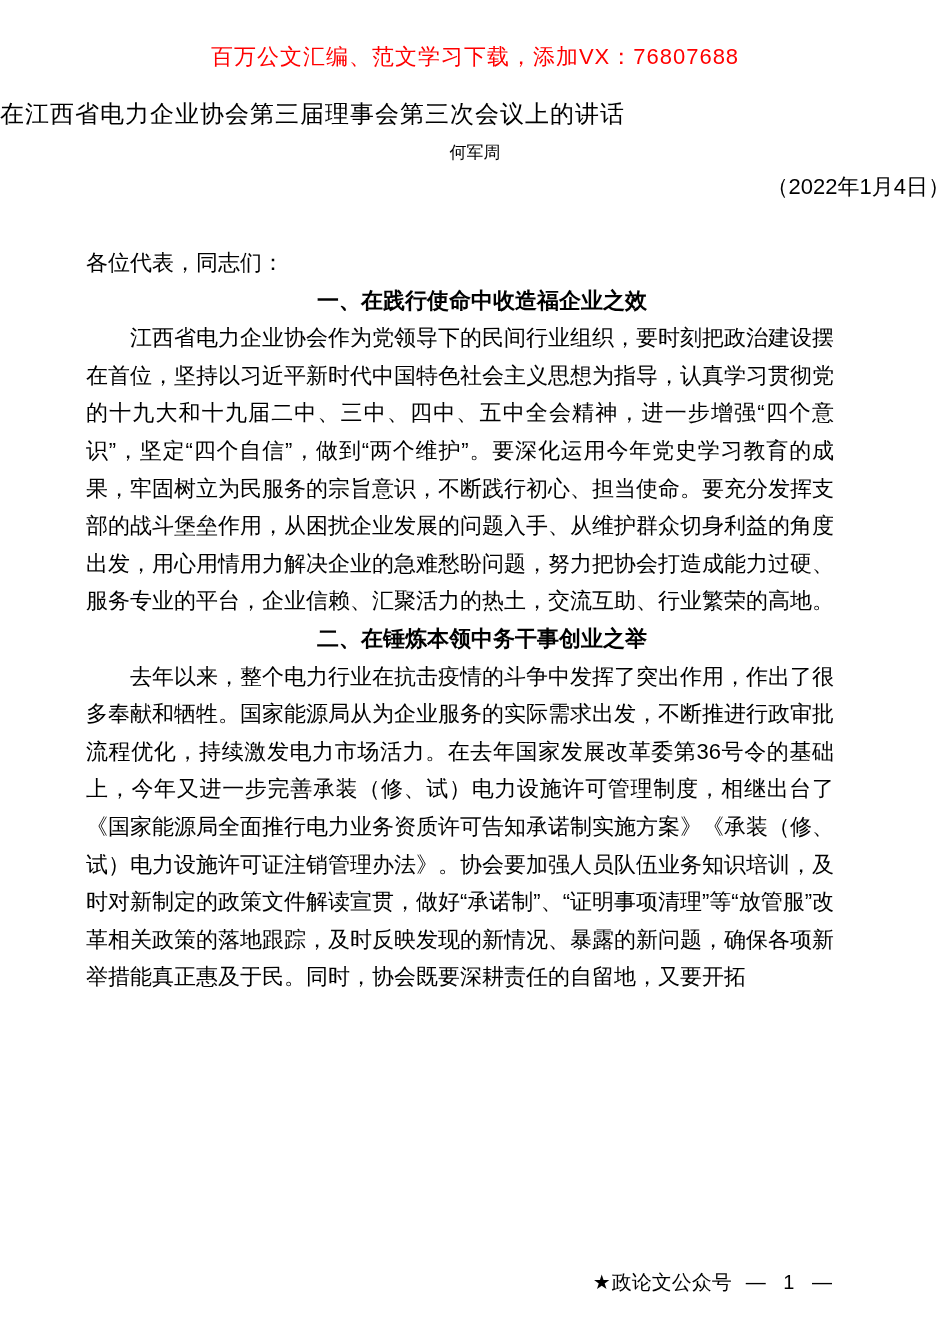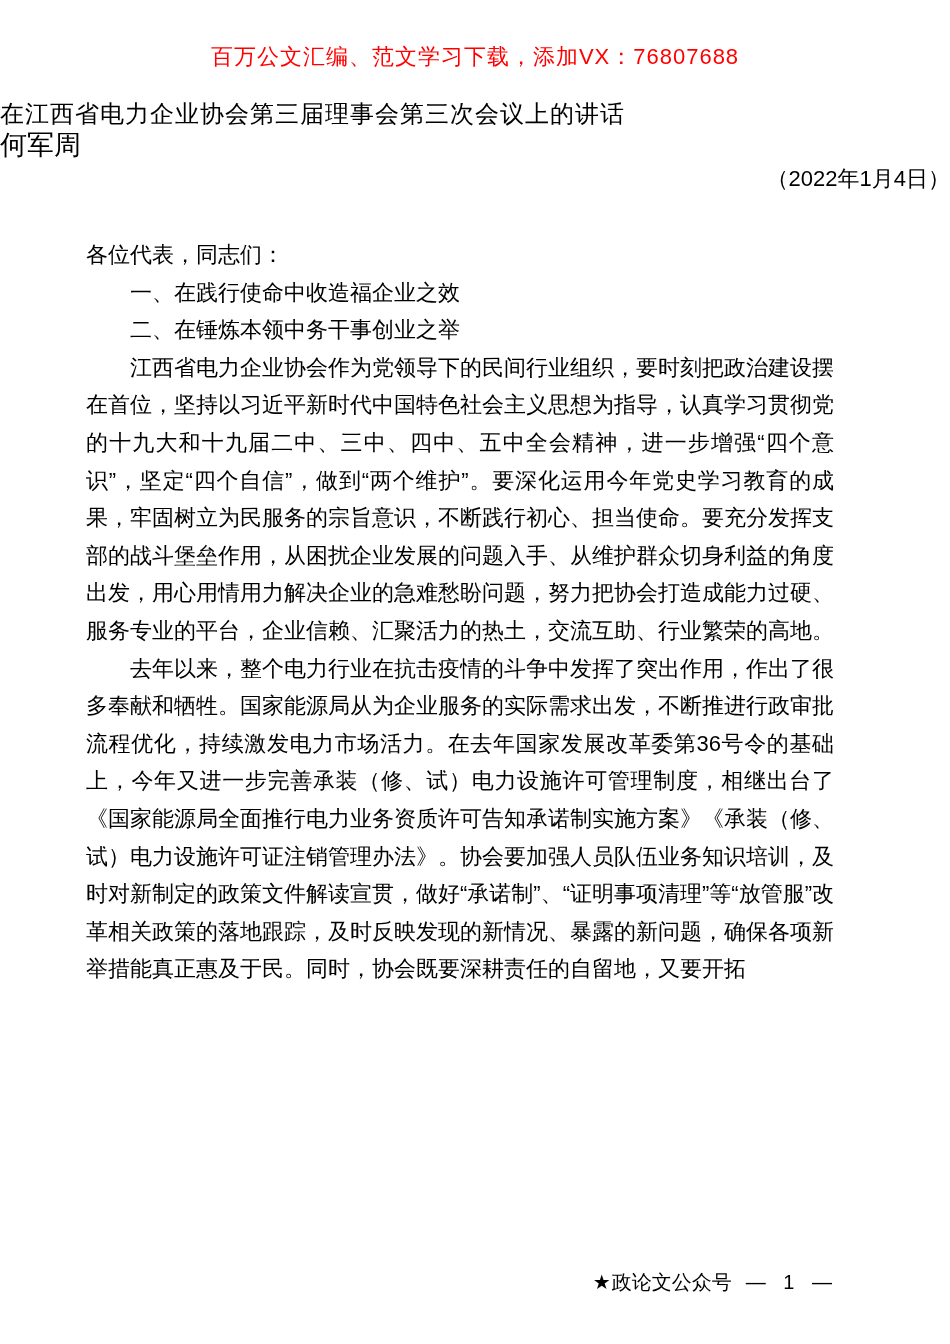--- a/index.html
+++ b/index.html
@@ -23,44 +23,44 @@
   }
   .doc-title {
     margin-top: 28px;
     text-align: left;
     font-size: 24px;
     font-weight: 400;
     line-height: 32px;
     letter-spacing: 1px;
   }
   .doc-author {
-    margin-top: 0;
-    text-align: left;
-    font-size: 27px;
+    margin-top: 8px;
+    text-align: center;
+    font-size: 17px;
     line-height: 30px;
   }
   .doc-date {
     margin-top: 4px;
     text-align: right;
     font-size: 22px;
     line-height: 30px;
   }
   .doc-body {
     margin: 42px 116px 0 86px;
     font-size: 22px;
     line-height: 37.6px;
   }
   .para {
     text-align: justify;
     text-justify: inter-character;
     text-indent: 2em;
     word-break: break-all;
   }
   .para.salutation { text-indent: 0; }
-  .para.heading { text-align: left; }
+  .para.heading { text-align: center; font-weight: bold; }
   .footer {
     position: absolute;
     right: 112px;
     bottom: 50px;
     font-size: 20px;
     line-height: 24px;
     white-space: nowrap;
   }
   .footer .star { margin-right: 1px; }
   .footer .pagenum { margin-left: 14px; letter-spacing: 6px; }
@@ -74,22 +74,22 @@
 
   <h1 class="doc-title">在江西省电力企业协会第三届理事会第三次会议上的讲话</h1>
 
   <div class="doc-author">何军周</div>
 
   <div class="doc-date">（2022年1月4日）</div>
 
   <div class="doc-body">
       <div class="para salutation">各位代表，同志们：</div>
       <div class="para heading">一、在践行使命中收造福企业之效</div>
+      <div class="para paragraph">江西省电力企业协会作为党领导下的民间行业组织，要时刻把政治建设摆在首位，坚持以习近平新时代中国特色社会主义思想为指导，认真学习贯彻党的十九大和十九届二中、三中、四中、五中全会精神，进一步增强“四个意识”，坚定“四个自信”，做到“两个维护”。要深化运用今年党史学习教育的成果，牢固树立为民服务的宗旨意识，不断践行初心、担当使命。要充分发挥支部的战斗堡垒作用，从困扰企业发展的问题入手、从维护群众切身利益的角度出发，用心用情用力解决企业的急难愁盼问题，努力把协会打造成能力过硬、服务专业的平台，企业信赖、汇聚活力的热土，交流互助、行业繁荣的高地。</div>
       <div class="para heading">二、在锤炼本领中务干事创业之举</div>
-      <div class="para paragraph">江西省电力企业协会作为党领导下的民间行业组织，要时刻把政治建设摆在首位，坚持以习近平新时代中国特色社会主义思想为指导，认真学习贯彻党的十九大和十九届二中、三中、四中、五中全会精神，进一步增强“四个意识”，坚定“四个自信”，做到“两个维护”。要深化运用今年党史学习教育的成果，牢固树立为民服务的宗旨意识，不断践行初心、担当使命。要充分发挥支部的战斗堡垒作用，从困扰企业发展的问题入手、从维护群众切身利益的角度出发，用心用情用力解决企业的急难愁盼问题，努力把协会打造成能力过硬、服务专业的平台，企业信赖、汇聚活力的热土，交流互助、行业繁荣的高地。</div>
       <div class="para paragraph">去年以来，整个电力行业在抗击疫情的斗争中发挥了突出作用，作出了很多奉献和牺牲。国家能源局从为企业服务的实际需求出发，不断推进行政审批流程优化，持续激发电力市场活力。在去年国家发展改革委第36号令的基础上，今年又进一步完善承装（修、试）电力设施许可管理制度，相继出台了《国家能源局全面推行电力业务资质许可告知承诺制实施方案》《承装（修、试）电力设施许可证注销管理办法》。协会要加强人员队伍业务知识培训，及时对新制定的政策文件解读宣贯，做好“承诺制”、“证明事项清理”等“放管服”改革相关政策的落地跟踪，及时反映发现的新情况、暴露的新问题，确保各项新举措能真正惠及于民。同时，协会既要深耕责任的自留地，又要开拓</div>
     </div>
 
   <div class="footer">
     <span class="star">★</span><span>政论文公众号</span><span class="pagenum">— 1 —</span>
   </div>
 
 </div>
 
 </body></html>

